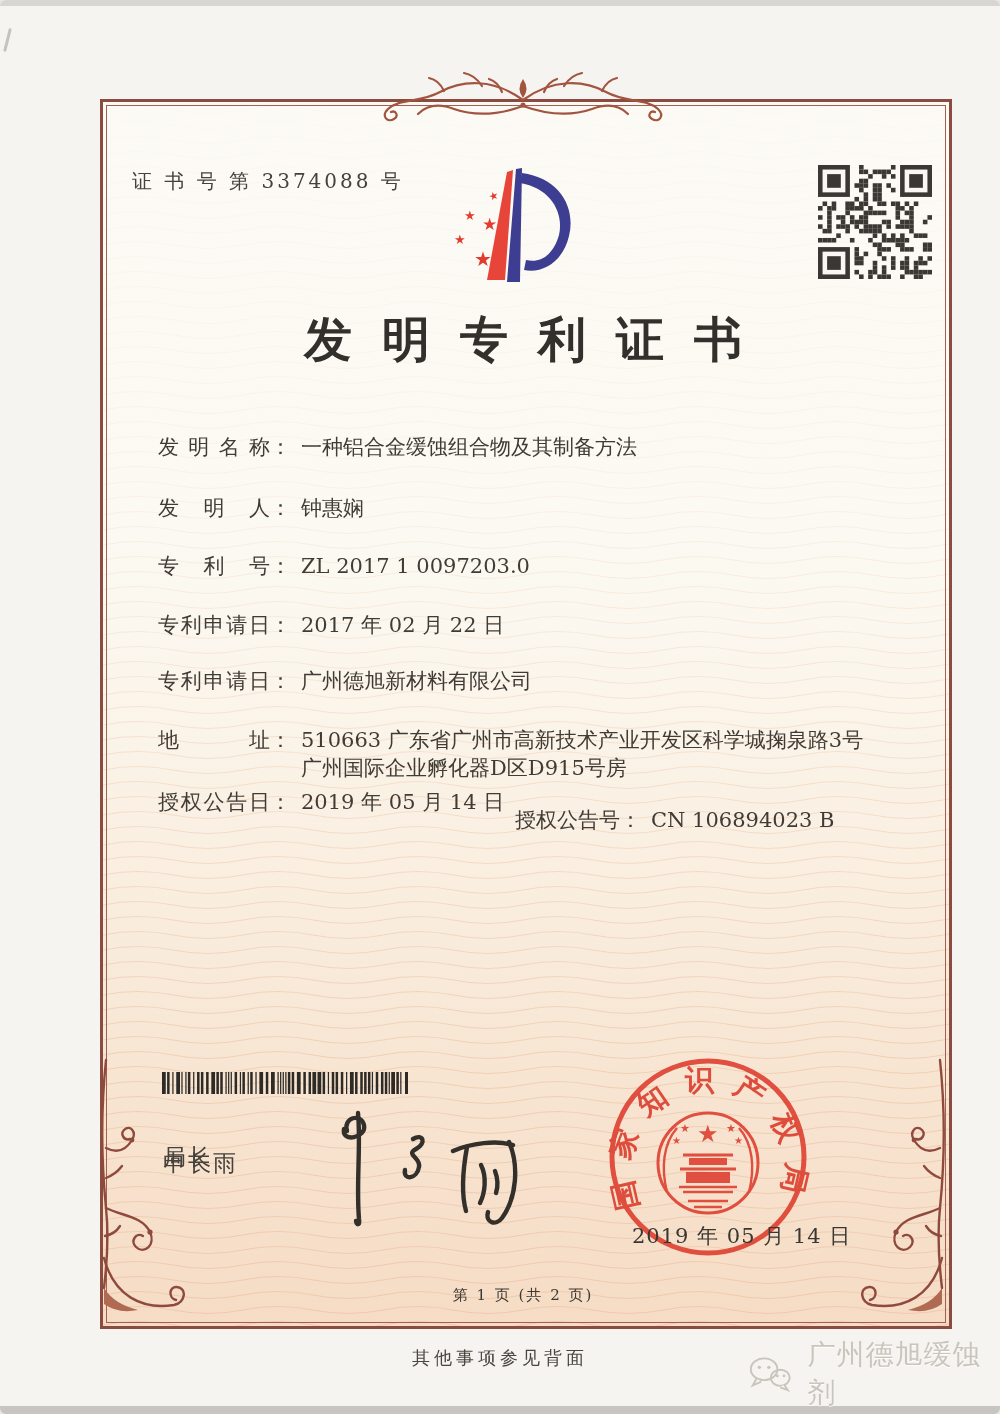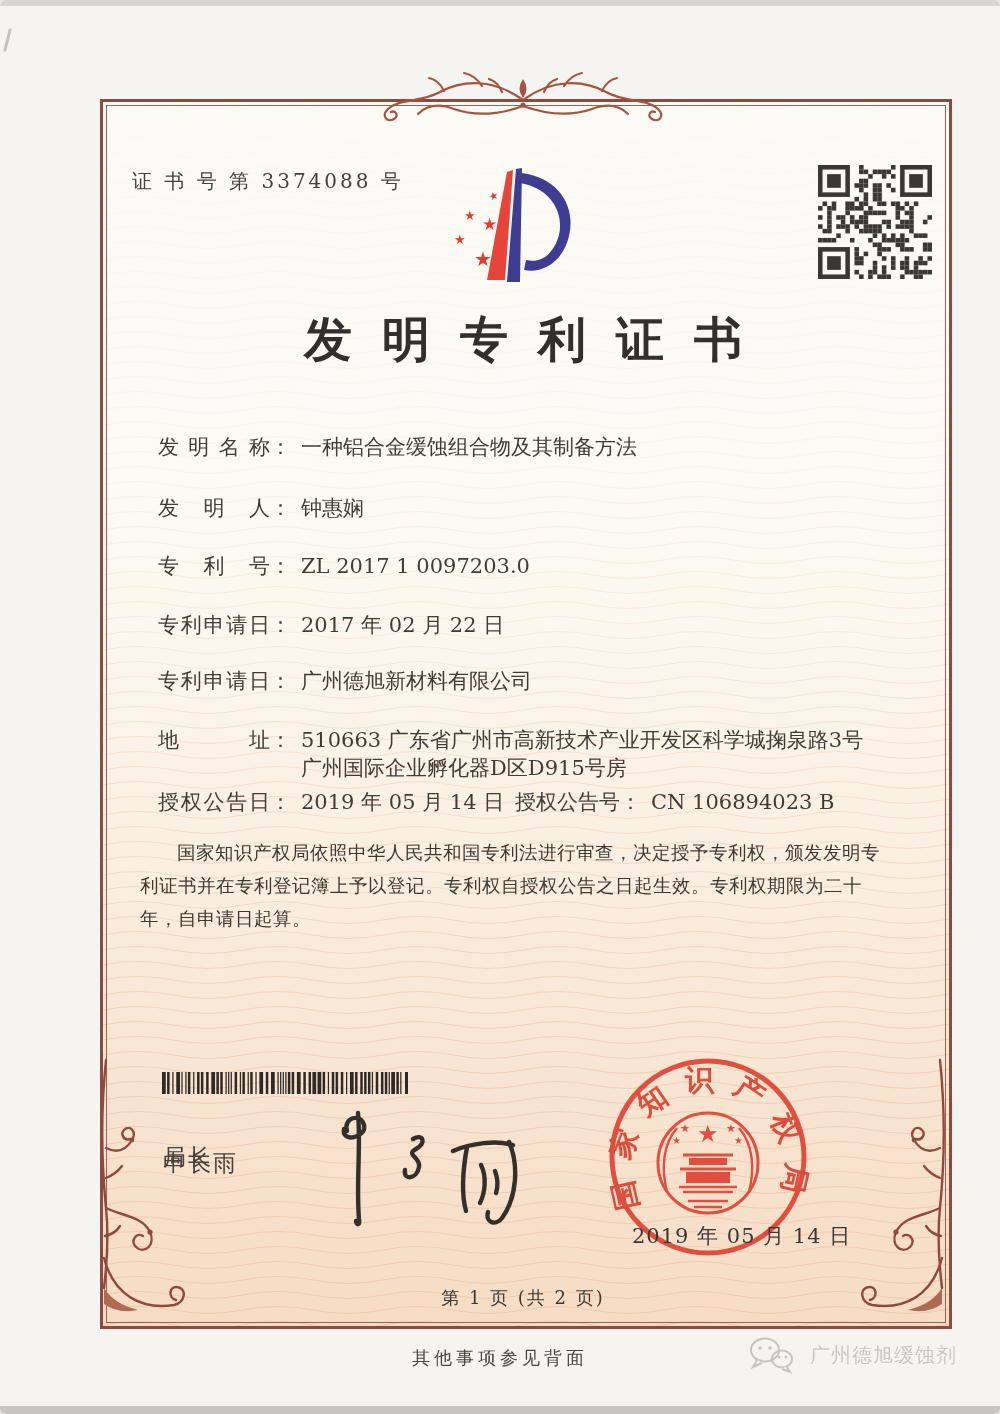--- a/index.html
+++ b/index.html
@@ -16,37 +16,37 @@
   .fade{position:absolute;inset:0;background:linear-gradient(180deg,rgba(252,250,244,.95) 0%,rgba(252,250,244,.78) 30%,rgba(252,248,240,.35) 55%,rgba(252,240,228,.06) 80%,rgba(252,238,224,0) 100%);}
 
   .abs{position:absolute;}
   .cert-no{left:132px;top:168px;font-size:20px;color:#45413c;letter-spacing:3px;}
   .title{left:100px;top:308px;width:846px;text-align:center;font-size:48px;font-weight:700;color:#32302c;letter-spacing:30px;text-indent:30px;}
 
   .frow{left:158px;width:720px;font-size:21px;color:#403b35;line-height:28px;}
   .flabel{display:inline-block;width:112px;text-align:justify;text-align-last:justify;vertical-align:top;}
   .fcolon{display:inline-block;vertical-align:top;margin-right:10px;}
   .fvalue{display:inline-block;vertical-align:top;max-width:565px;}
-  .grant2{position:absolute;left:357px;top:0;white-space:nowrap;text-align:right;}
+  .grant2{position:absolute;left:357px;top:18px;white-space:nowrap;text-align:right;}
   .glabel{margin-right:0;}
 
   .paras{left:140px;top:836px;width:742px;font-size:18.5px;line-height:33px;color:#3c3833;letter-spacing:.5px;}
   .paras p{margin:0;text-indent:2em;}
 
   .director{font-family:"DejaVu Sans","Liberation Sans",sans-serif;font-size:23px;color:#45413b;letter-spacing:2px;}
   .d1{left:163px;top:1142px;}
   .d2{left:163px;top:1148px;}
 
   .seal-date{left:632px;top:1222px;font-size:21px;color:#3a3732;letter-spacing:1px;}
-  .page-info{left:100px;top:1286px;width:846px;text-align:center;font-size:18px;color:#3c3833;letter-spacing:2px;}
+  .page-info{left:100px;top:1286px;width:846px;text-align:center;font-size:15px;color:#3c3833;letter-spacing:2px;}
   .footer-note{left:100px;top:1346px;width:800px;text-align:center;font-size:18px;color:#4a453f;letter-spacing:4px;}
 
   .watermark{left:748px;top:1336px;display:flex;align-items:center;gap:16px;
              font-family:"DejaVu Sans","Liberation Sans",sans-serif;
-             font-size:20px;color:#c9c5bd;letter-spacing:1px;text-shadow:0 1px 0 rgba(255,255,255,.8);}
+             font-size:28px;color:#c9c5bd;letter-spacing:1px;text-shadow:0 1px 0 rgba(255,255,255,.8);}
 </style>
 </head>
 <body>
 
 <div class="page">
 
   <div class="scan-strip-top"></div>
   <div class="scan-strip-bottom"></div>
   <div class="scan-mark"></div>
 
@@ -340,21 +340,20 @@
     <span class="flabel">地址</span><span class="fcolon">：</span><span class="fvalue">510663 广东省广州市高新技术产业开发区科学城掬泉路3号广州国际企业孵化器D区D915号房</span>
   </div>
   <div class="abs frow" style="top:788px;">
     <span class="flabel">授权公告日</span><span class="fcolon">：</span><span class="fvalue">2019 年 05 月 14 日</span>
     <span class="grant2">
       <span class="glabel">授权公告号</span><span class="fcolon">：</span><span>CN 106894023 B</span>
     </span>
   </div>
 
   <div class="abs paras">
-    <p>国家知识产权局依照中华人民共和国专利法进行审查，决定授予专利权，颁发发明专利证书并在专利登记簿上予以登记。专利权自授权公告之日起生效。专利权期限为二十年，自申请日起算。</p>
   </div>
 
   <svg class="abs" id="bc" style="left:162px;top:1072px;" width="246" height="22" viewBox="0 0 246 22" xmlns="http://www.w3.org/2000/svg">
       <rect x="0" y="0" width="3.75" height="22" fill="#2e2a26"></rect>
       <rect x="5.1" y="0" width="2.5" height="22" fill="#2e2a26"></rect>
       <rect x="10.3" y="0" width="1.25" height="22" fill="#2e2a26"></rect>
       <rect x="14.25" y="0" width="3.75" height="22" fill="#2e2a26"></rect>
       <rect x="19.35" y="0" width="1.25" height="22" fill="#2e2a26"></rect>
       <rect x="23.3" y="0" width="1.25" height="22" fill="#2e2a26"></rect>
       <rect x="25.900000000000002" y="0" width="2.5" height="22" fill="#2e2a26"></rect>

